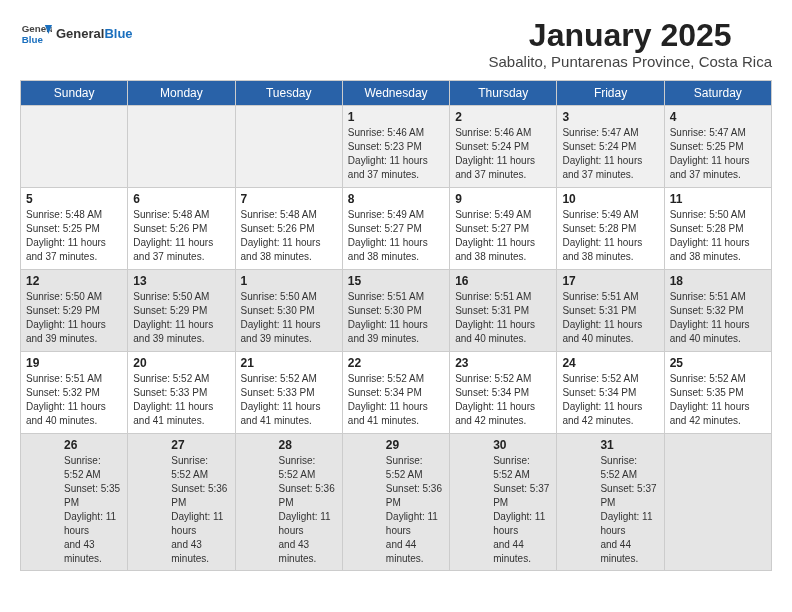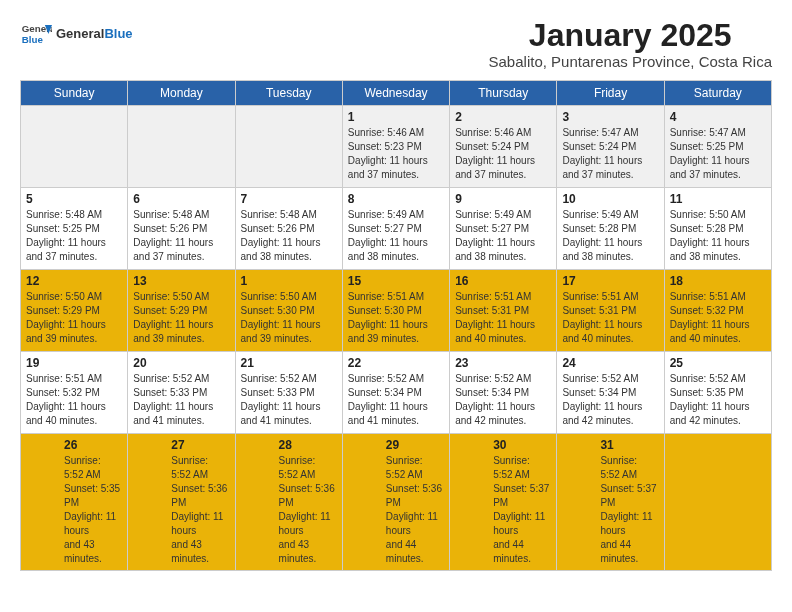--- a/index.html
+++ b/index.html
@@ -88,21 +88,21 @@
     .calendar tr:last-child td {
       background: #f0f0f0;
       padding-left: 43px;
     }
     .calendar tr:nth-child(2) td,
     .calendar tr:nth-child(4) td {
       background: #fff;
     }
     .calendar tr:nth-child(3) td,
     .calendar tr:nth-child(5) td {
-      background: #eab308;
+      background: #e5e5e5;
       margin-top: 16px;
     }
     
     .row-white td { background: #fff; }
     .row-gray td { background: #f0f0f0; }
   </style>
 </head>
 <body>
 
 <div class="page">

